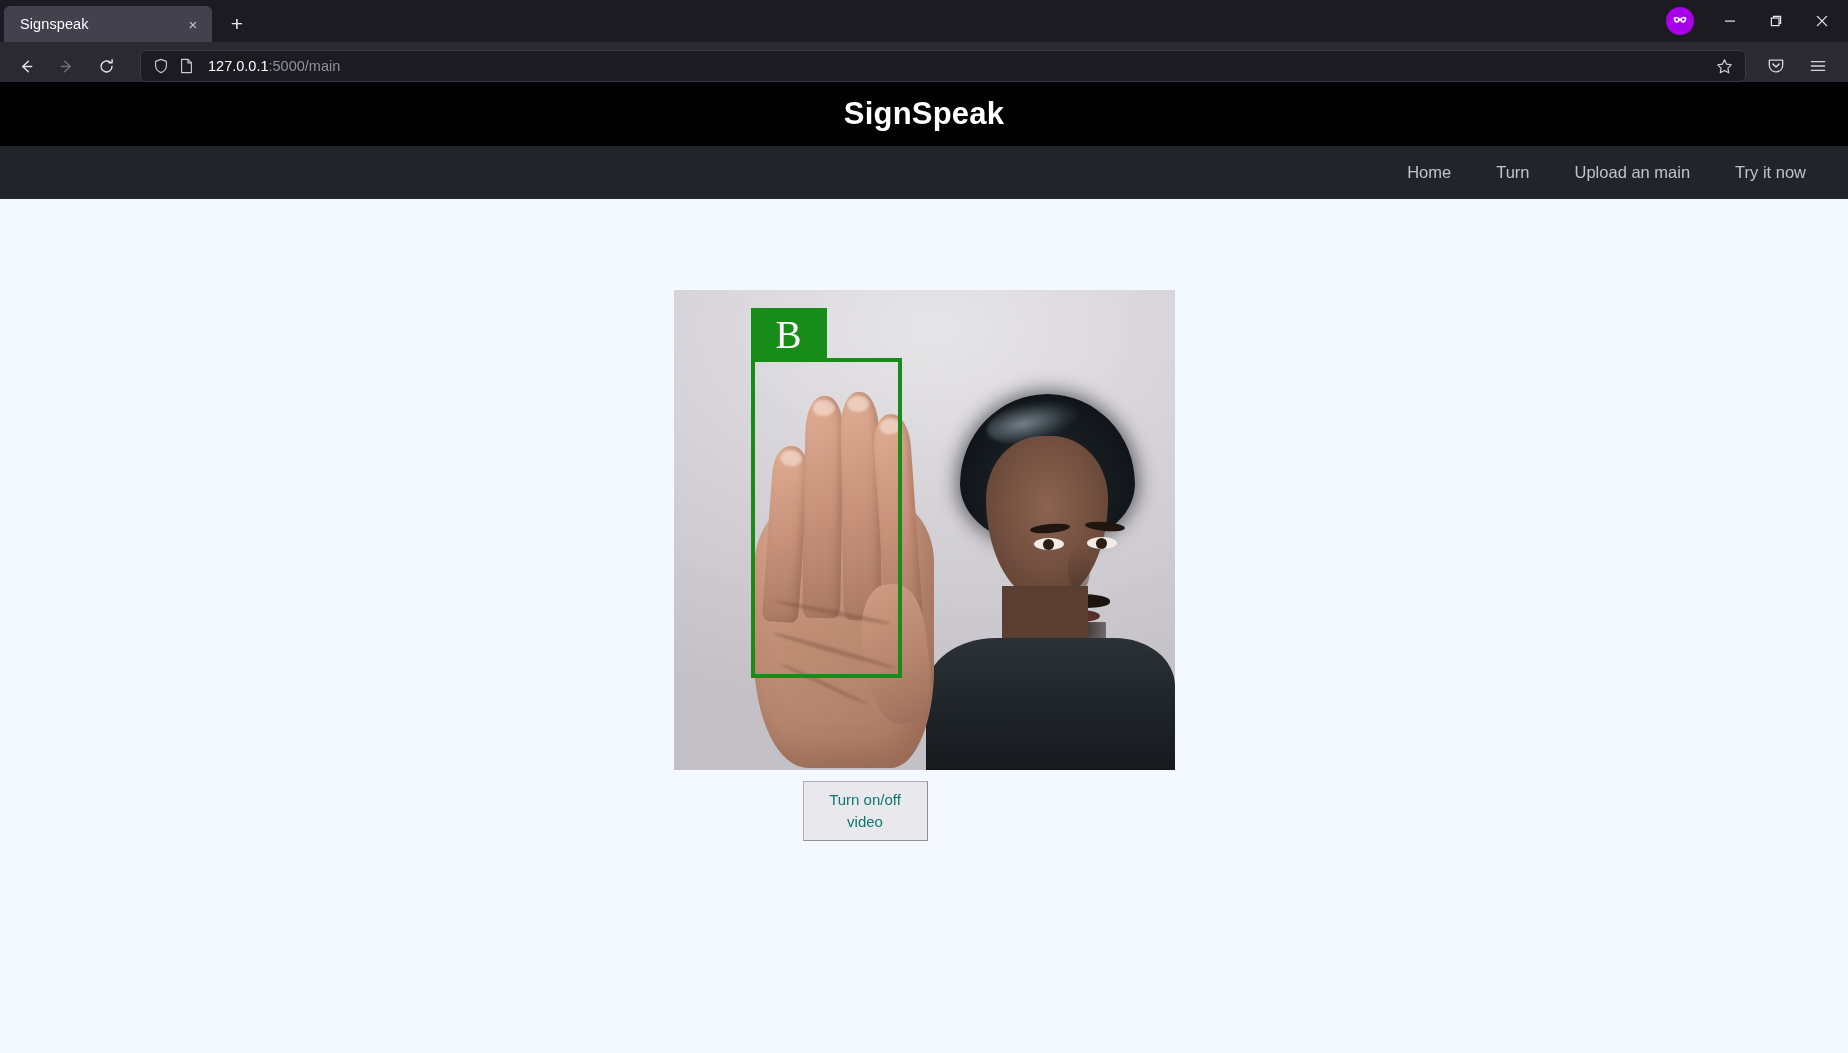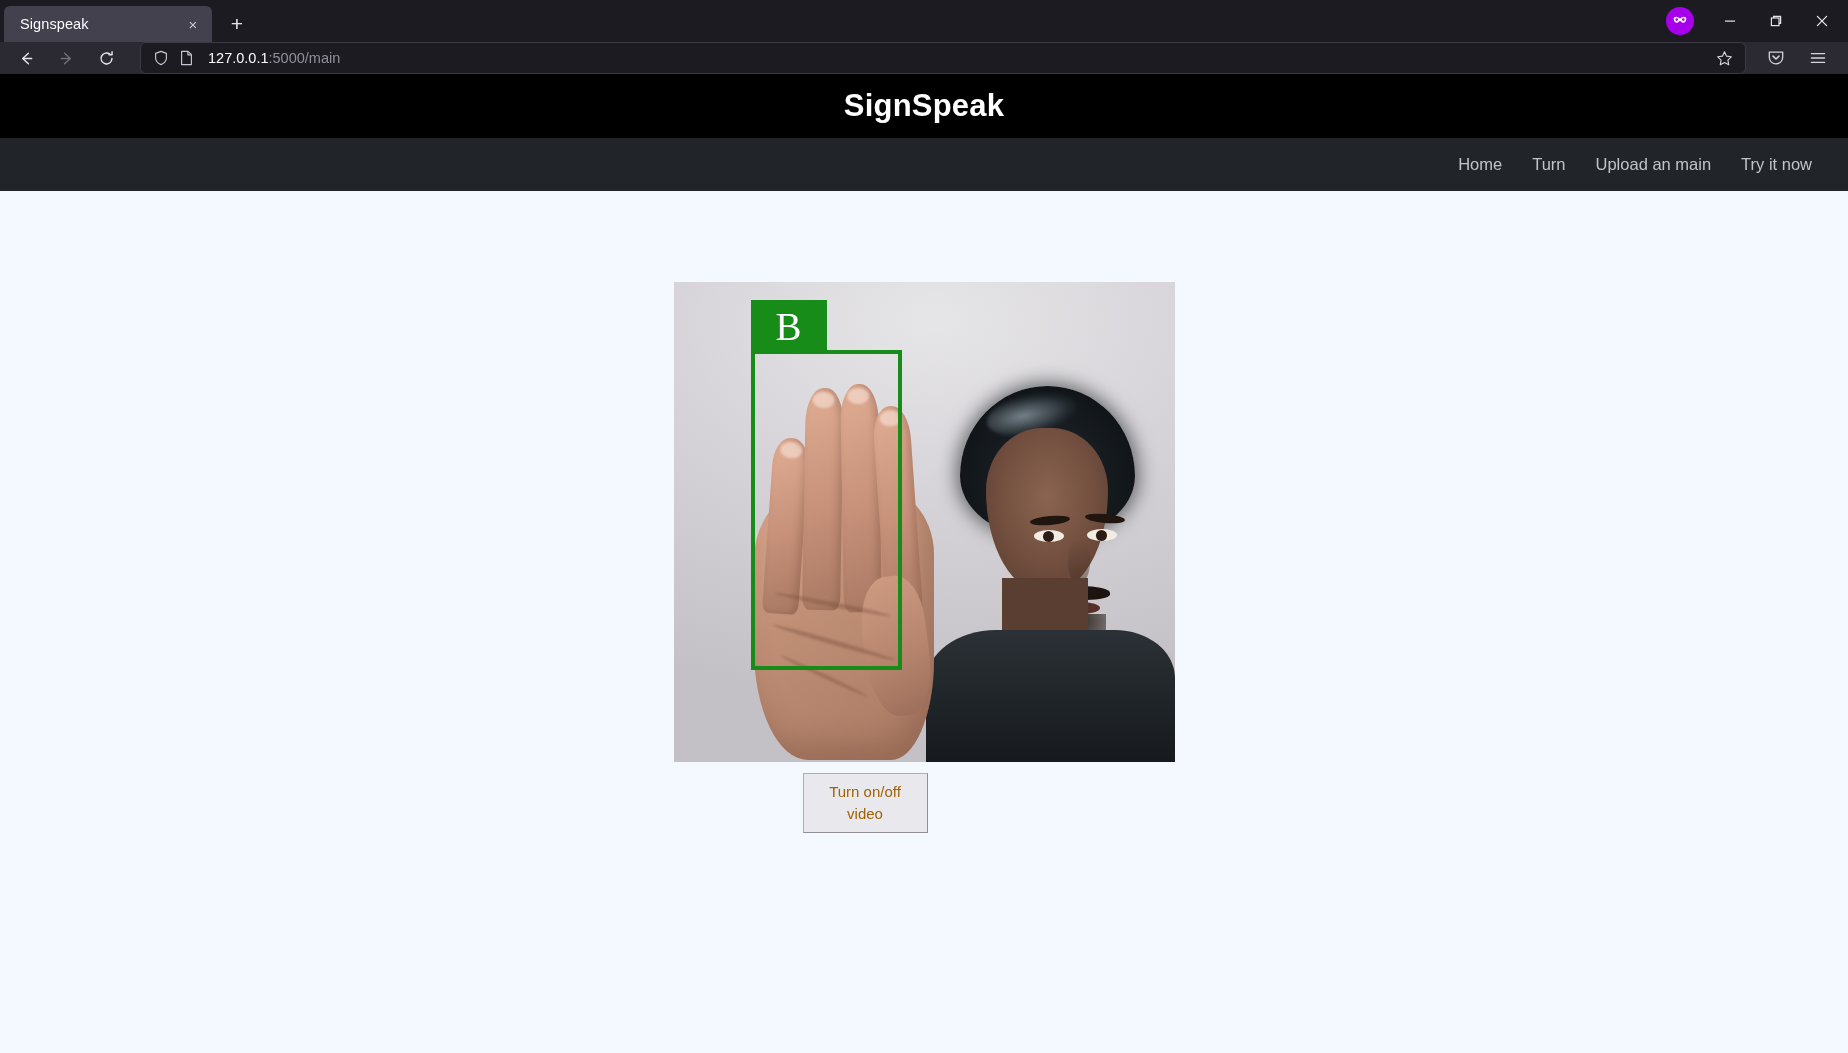--- a/index.html
+++ b/index.html
@@ -106,21 +106,21 @@
     width: 44px;
     height: 38px;
     display: flex;
     align-items: center;
     justify-content: center;
     color: #e8e6eb;
   }
 
   
   .navbar {
-    height: 32px;
+    height: 40px;
     background: #2b2a33;
     display: flex;
     align-items: flex-end;
     padding: 0 6px;
     flex: none;
   }
 
   .navbtn {
     width: 36px;
     height: 32px;
@@ -198,22 +198,22 @@
     font-weight: bold;
     letter-spacing: 0.2px;
   }
 
   .site-nav {
     background: #212529;
     height: 53px;
     display: flex;
     align-items: center;
     justify-content: flex-end;
-    padding-right: 22px;
-    gap: 0px;
+    padding-right: 28px;
+    gap: 15px;
     flex: none;
   }
 
   .nav-link {
     color: #bfc4c9;
     font-size: 16.5px;
     padding: 6px 15px;
     text-decoration: none;
     white-space: nowrap;
   }
@@ -393,21 +393,21 @@
     padding-right: 118px;
   }
 
   .toggle-btn {
     width: 125px;
     min-height: 56px;
     background: #e9e9ed;
     border: 1px solid #adadb2;
     border-right-color: #8e8e93;
     border-bottom-color: #8e8e93;
-    color: #a16207;
+    color: #0f766e;
     font-family: "Liberation Sans", sans-serif;
     font-size: 15px;
     line-height: 1.45;
     text-align: center;
     padding: 7px 6px;
     cursor: pointer;
   }
 
   svg { display: block; }
 </style>

